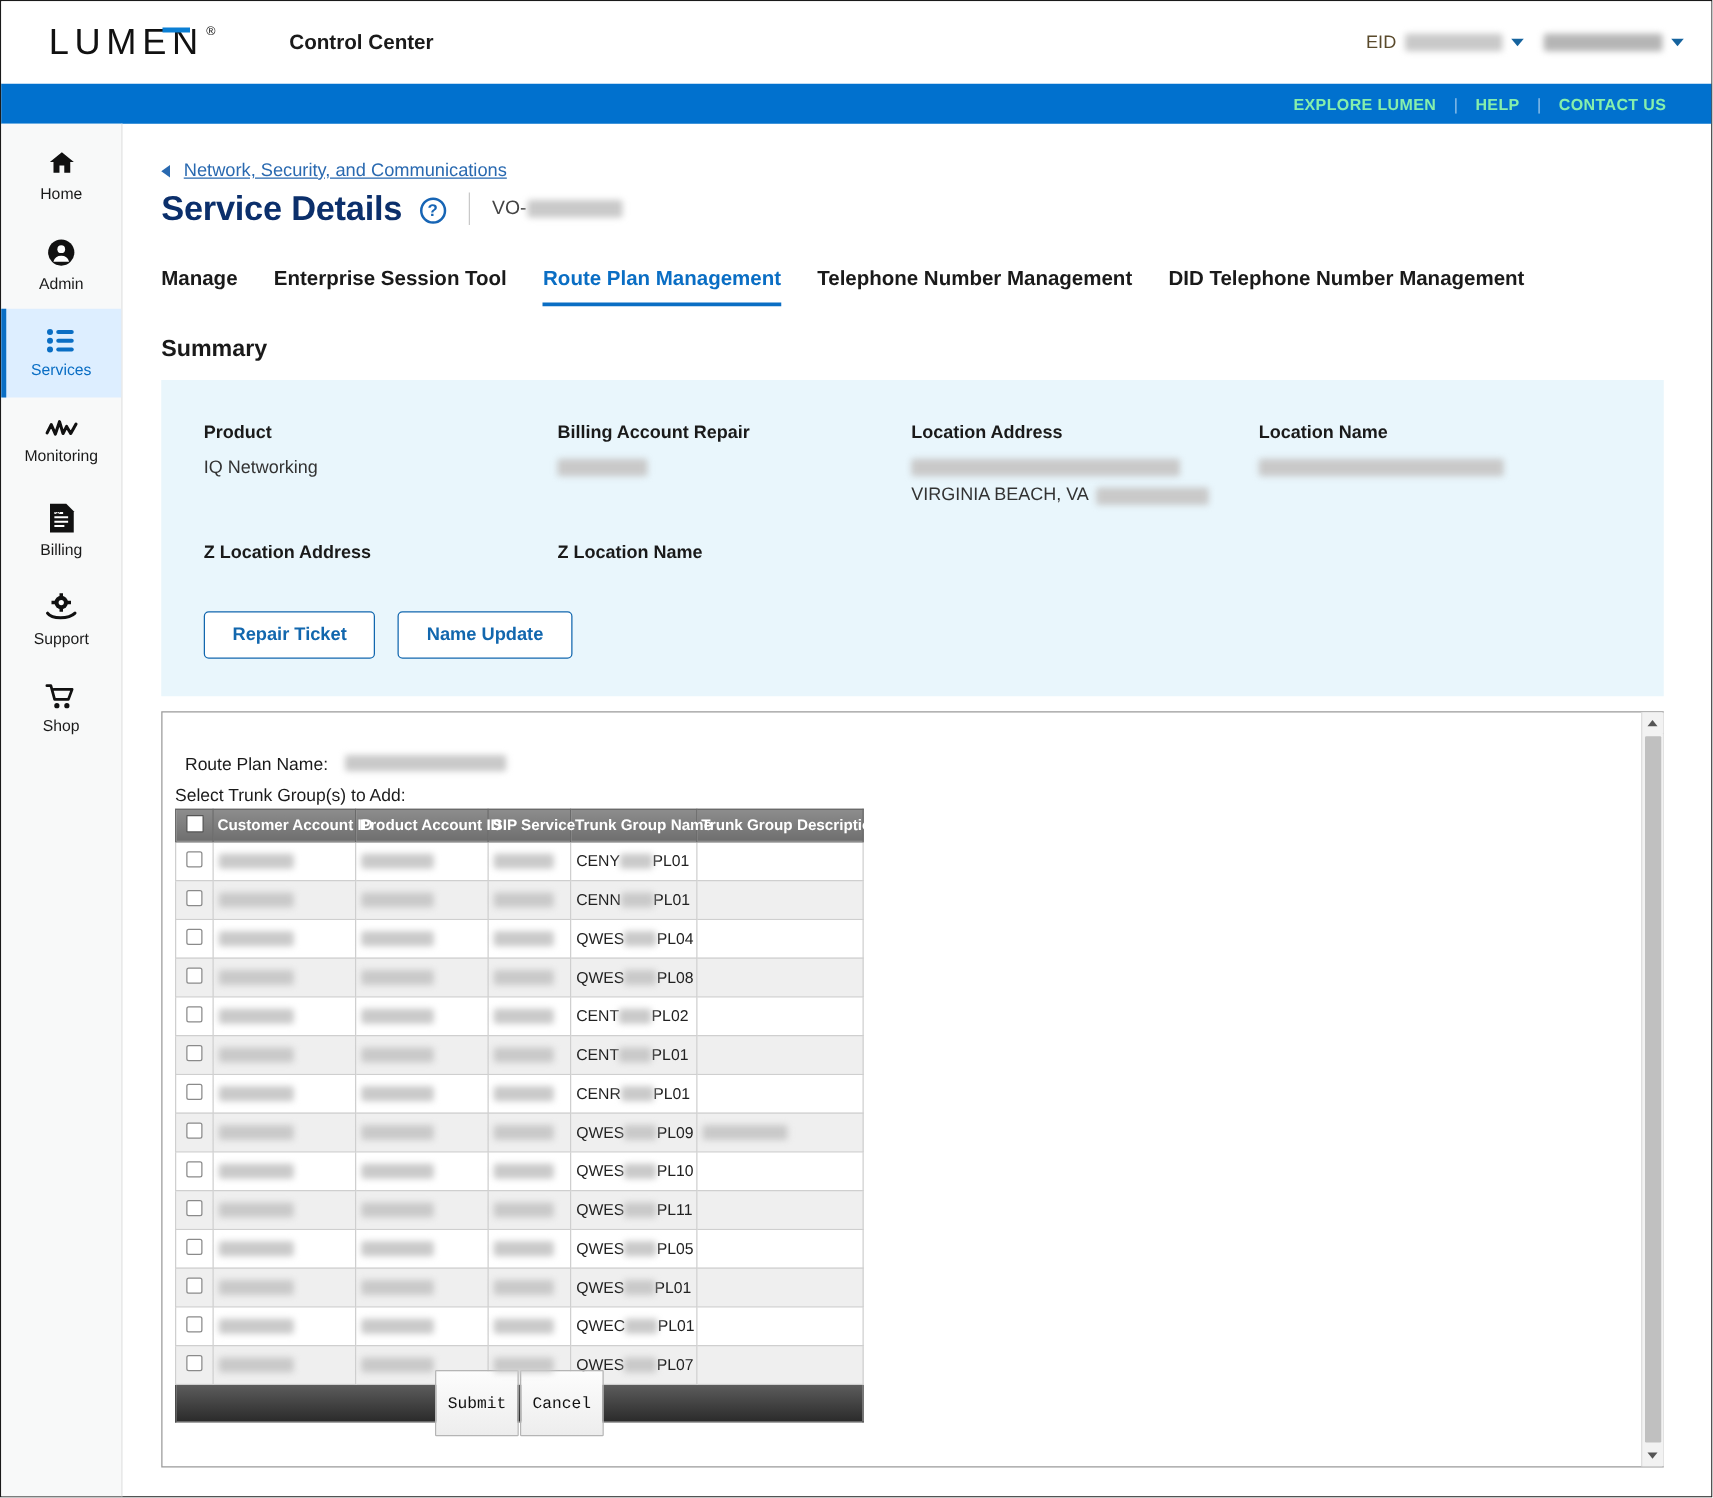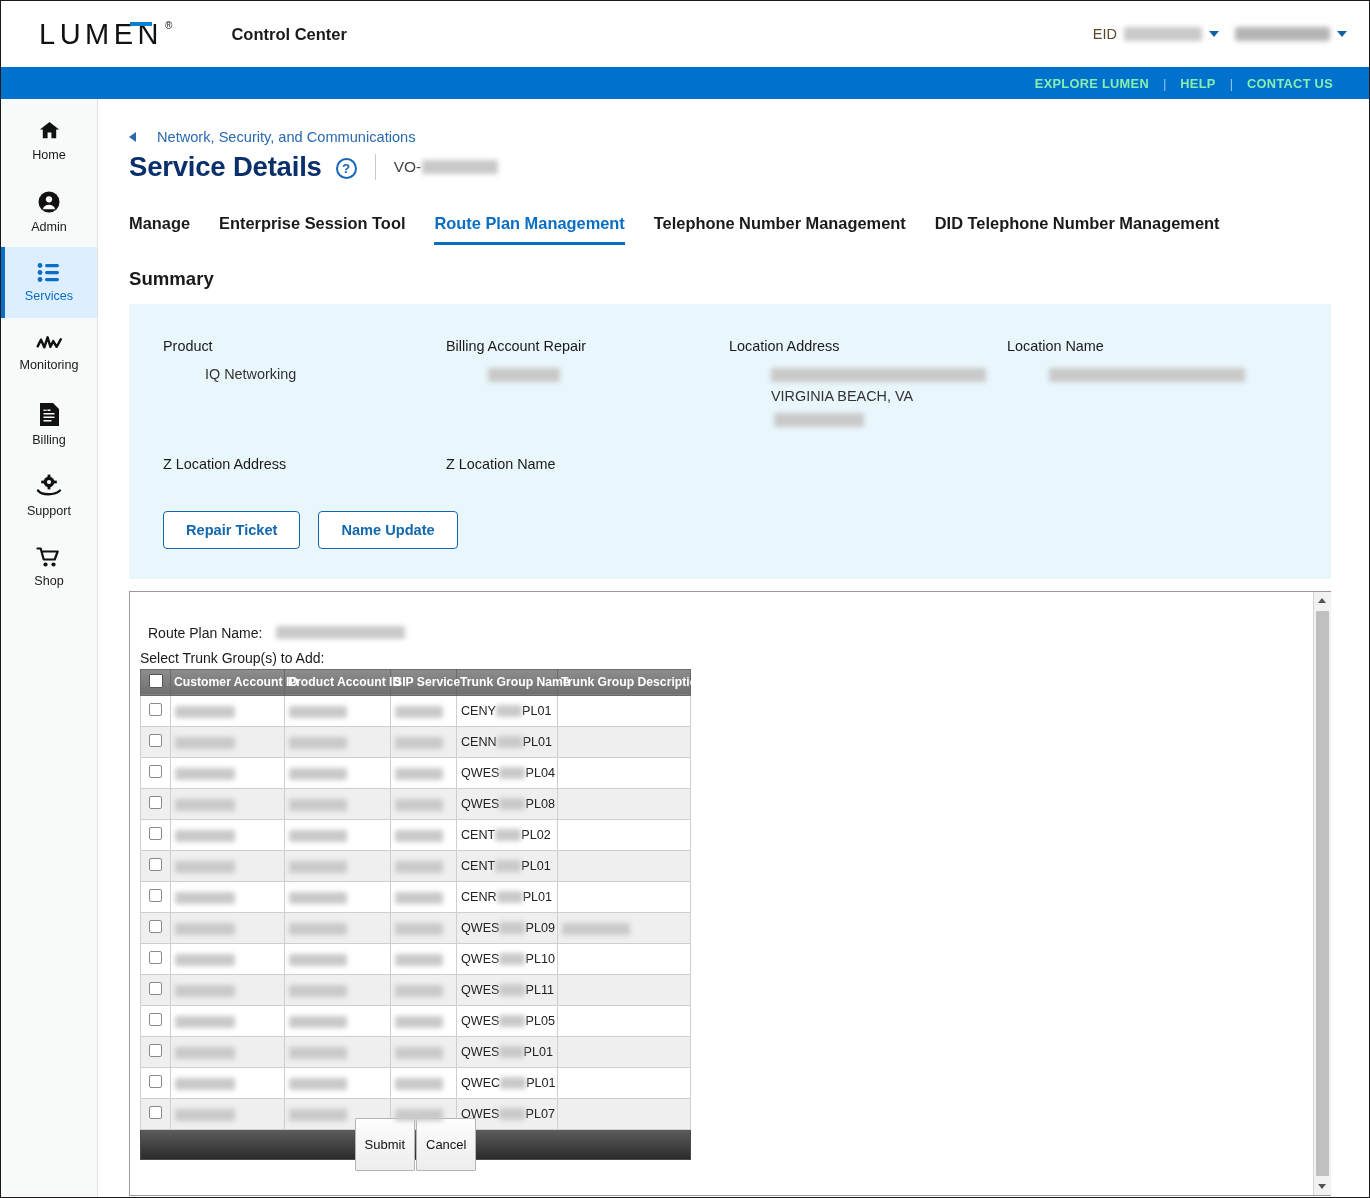--- a/index.html
+++ b/index.html
@@ -134,23 +134,24 @@
   .side-item svg { display: block; }
 
   
   .main {
     flex: 1;
     min-width: 0;
     padding: 30px 38px 0 31px;
     overflow: hidden;
   }
   .breadcrumb {
-    display: flex; align-items: center; gap: 21px;
+    display: flex; align-items: center; gap: 11px;
     color: #2969b0; font-size: 14.6px; cursor: pointer;
     margin-bottom: 6px;
+    text-decoration: underline;
   }
   .bc-arrow {
     width: 0; height: 0;
     border-top: 5.5px solid transparent;
     border-bottom: 5.5px solid transparent;
     border-right: 7px solid #2969b0;
   }
   .title-row { display: flex; align-items: center; gap: 14px; margin-bottom: 31px; }
   .page-title {
     font-size: 27.5px; font-weight: bold; color: #0b2f6b;
@@ -181,22 +182,22 @@
 
   
   .summary {
     background: #e9f6fc;
     padding: 34px 34px 30px 34px;
     display: grid;
     grid-template-columns: 283px 283px 278px 1fr;
     row-gap: 0;
   }
   .sfield { margin-bottom: 26px; }
-  .slabel { font-size: 14.4px; font-weight: normal; color: #1a1a1a; margin-bottom: 9px; }
-  .svalue { font-size: 14.4px; color: #333; line-height: 1.55; margin-left: 42px; }
+  .slabel { font-size: 14.4px; font-weight: bold; color: #1a1a1a; margin-bottom: 9px; }
+  .svalue { font-size: 14.4px; color: #333; line-height: 1.55; }
   .btn-row { grid-column: 1 / -1; display: flex; gap: 18px; margin-top: 4px; }
   .btn-outline {
     border: 1px solid #1267ae; background: #ffffff;
     color: #1267ae; font-size: 14.6px; font-weight: bold;
     padding: 10px 22px; border-radius: 4px; cursor: pointer;
     font-family: "Liberation Sans", sans-serif;
     min-width: 137px;
   }
 
   
@@ -269,21 +270,21 @@
     border: 1px solid #4a4a4a;
     border-top: none;
   }
   .gbtn {
     background: linear-gradient(#fdfdfd, #ededed);
     border: 1px solid #b5b5b5;
     font-size: 13px;
     color: #111;
     padding: 18px 9px;
     cursor: pointer;
-    font-family: Liberation Sans, sans-serif;
+    font-family: Liberation Mono, monospace;
     border-radius: 1px;
   }
 
   
   .fscroll {
     width: 17px;
     background: #f2f2f2;
     border-left: 1px solid #d6d6d6;
     display: flex; flex-direction: column;
     align-items: center;

